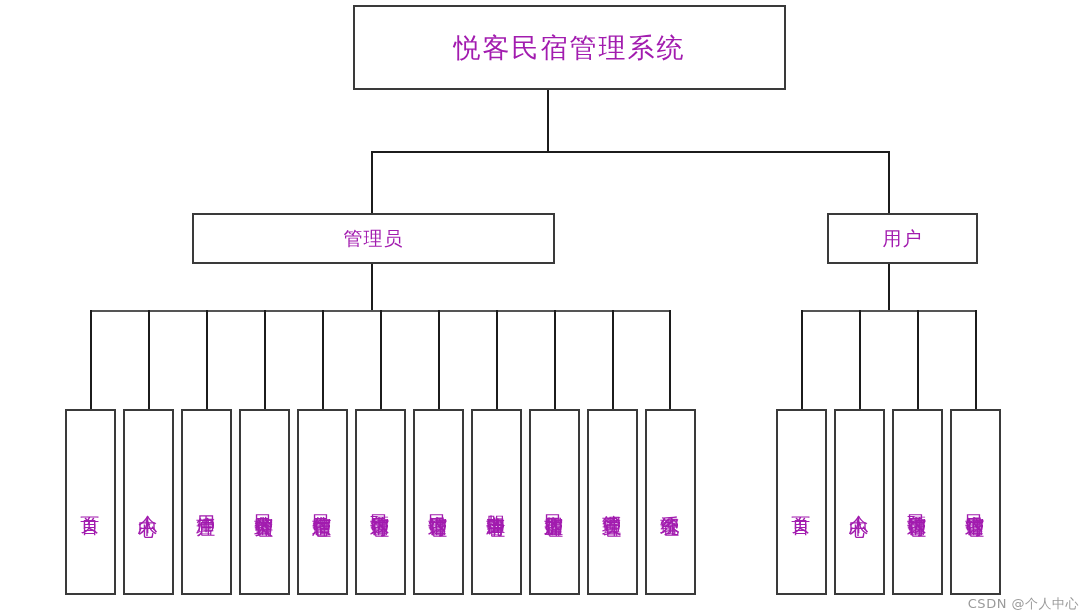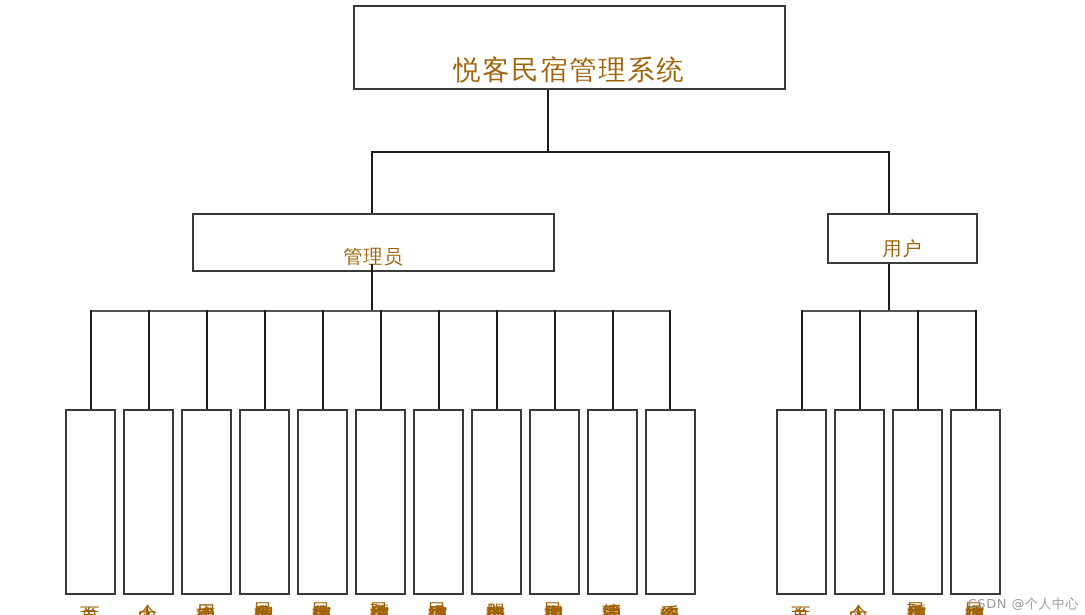--- a/index.html
+++ b/index.html
@@ -16,23 +16,23 @@
     overflow: hidden;
   }
 
   
   .box {
     position: absolute;
     box-sizing: border-box;
     border: 2px solid #3a3a3a;
     background: #ffffff;
     display: flex;
-    align-items: flex-end;
+    align-items: center;
     justify-content: center;
-    color: #a16207;
+    color: #a21caf;
   }
   .box-title {
     font-size: 27px;
     letter-spacing: 2px;
   }
   .box-role {
     font-size: 19px;
     letter-spacing: 1px;
   }
   
@@ -86,21 +86,21 @@
   </div>
 
   <div class="vline" style="left:547px; top:90px; width:2px; height:62px;"></div>
 
   <div class="hline dark" style="left:372px; top:151px; width:518px; height:2px;"></div>
 
   <div class="vline" style="left:371px; top:151px; width:2px; height:62px;"></div>
 
   <div class="vline" style="left:888px; top:151px; width:2px; height:62px;"></div>
 
-  <div class="box box-role" style="left:192px; top:213px; width:363px; height:59px;">
+  <div class="box box-role" style="left:192px; top:213px; width:363px; height:51px;">
     <span>管理员</span>
   </div>
 
   <div class="box box-role" style="left:827px; top:213px; width:151px; height:51px;">
     <span>用户</span>
   </div>
 
   <div class="vline" style="left:371px; top:264px; width:2px; height:48px;"></div>
 
   <div class="hline" style="left:90px; top:310px; width:580px; height:2px;"></div>

